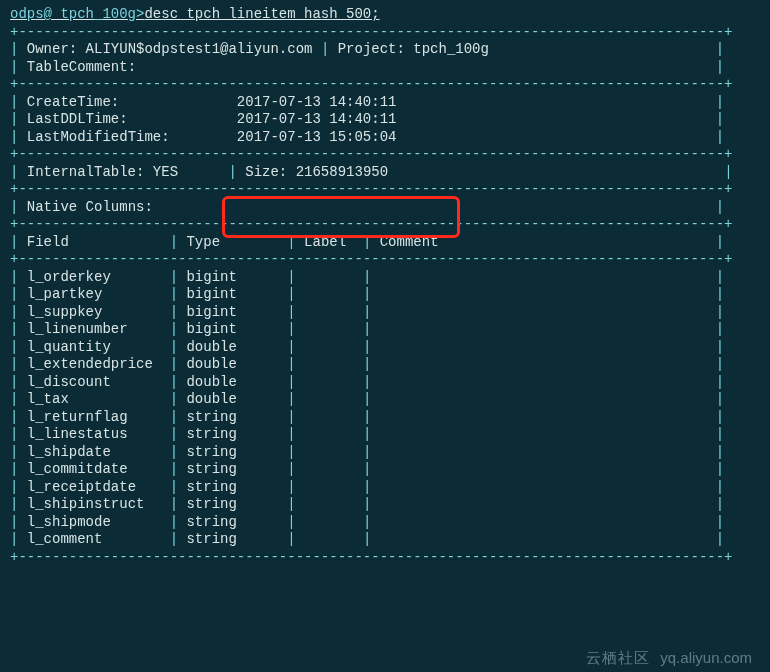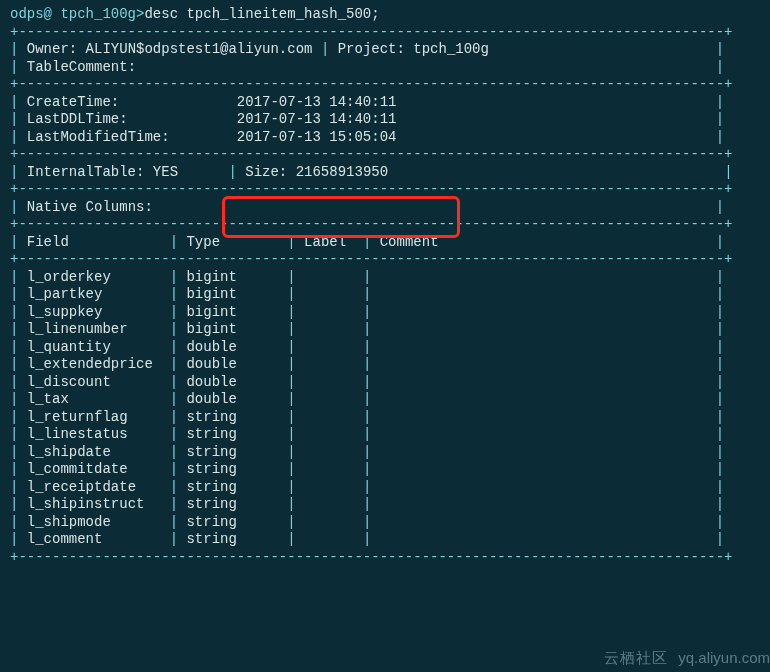--- a/index.html
+++ b/index.html
@@ -9,37 +9,37 @@
     color: #d8e4e4;
     font-family: "Menlo", "Consolas", "Courier New", monospace;
     font-size: 14px;
     line-height: 1.25;
     width: 770px;
     height: 672px;
     box-sizing: border-box;
     overflow: hidden;
     position: relative;
   }
-  .prompt-line { white-space: pre; }
+  .prompt-line { white-space: pre; text-decoration: underline; }
   .sep  { color: #7dd3dc; }
   .pipe { color: #7dd3dc; }
   .hl-box {
     position: absolute;
     border: 3px solid #ff2a1c;
     border-radius: 6px;
     left: 222px;
     top: 196px;
     width: 238px;
     height: 42px;
     pointer-events: none;
     box-sizing: border-box;
   }
   .watermark {
     position: absolute;
-    right: 0;
+    right: 18px;
     bottom: 4px;
     color: #6c8a94;
     font-family: sans-serif;
     font-size: 15px;
     opacity: 0.85;
   }
   .watermark .zh { letter-spacing: 1px; margin-right: 6px; }
   pre.block { margin: 0; white-space: pre; font-family: inherit; }
 </style>
 </head>

